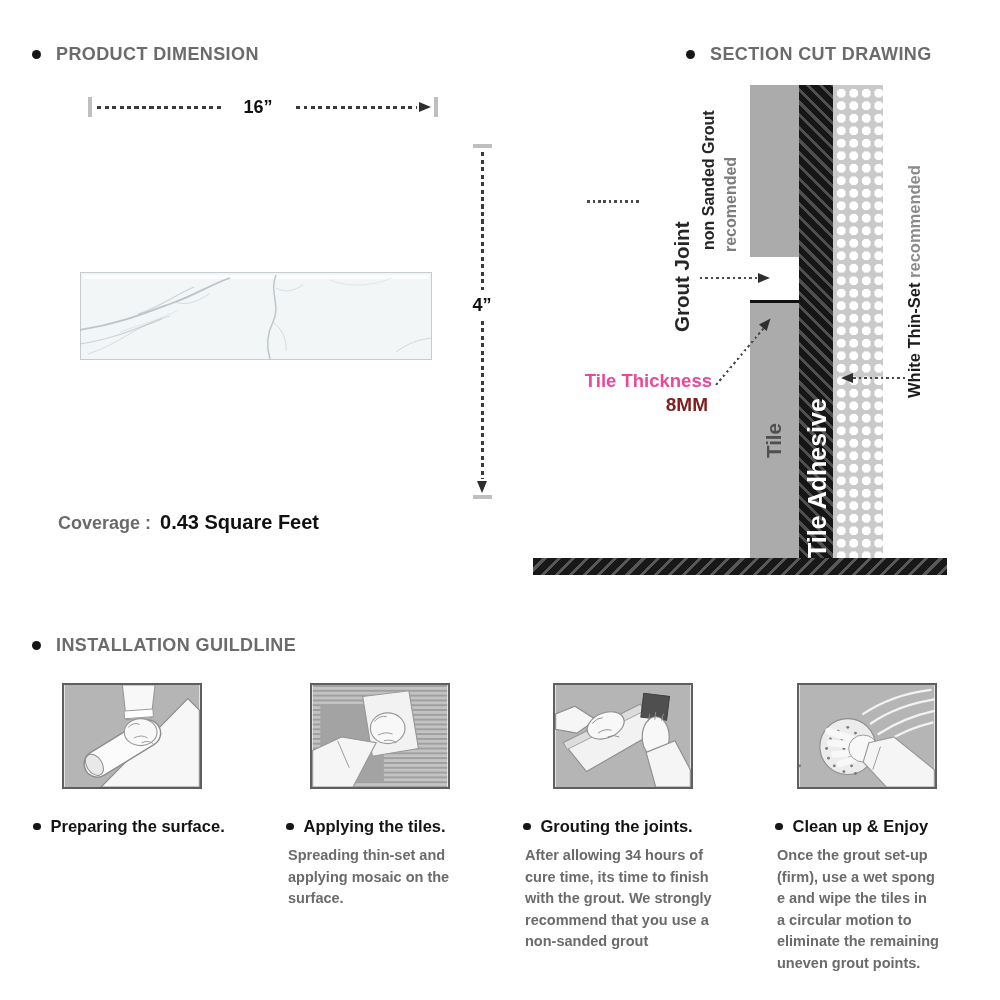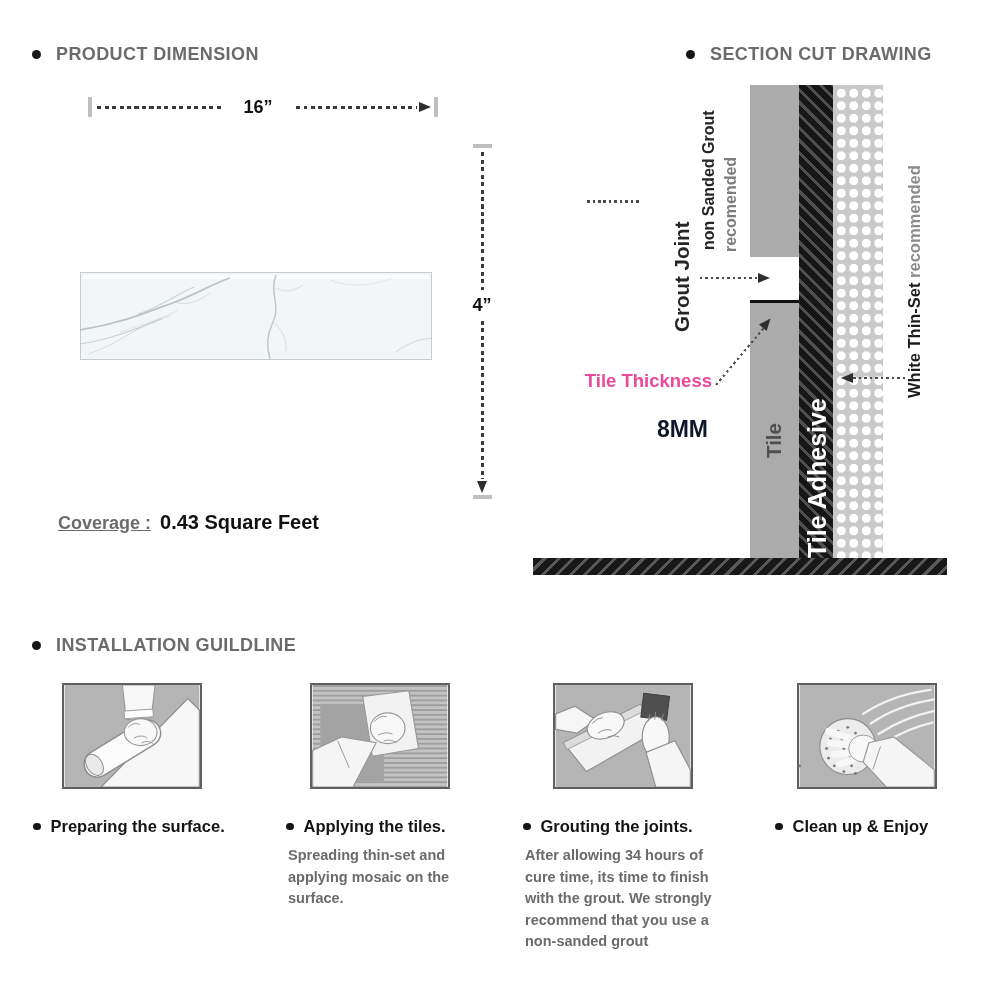--- a/index.html
+++ b/index.html
@@ -21,21 +21,21 @@
     background:repeating-linear-gradient(90deg,#4a4a4a 0 2.5px, transparent 2.5px 5.5px); }
   .cap { position:absolute; background:#bfbfbf; }
   .arr { position:absolute; width:0; height:0; }
   .arr.right { border-left:12px solid #2e2e2e; border-top:5.5px solid transparent; border-bottom:5.5px solid transparent; }
   .arr.left  { border-right:12px solid #2e2e2e; border-top:5.5px solid transparent; border-bottom:5.5px solid transparent; }
   .arr.down  { border-top:12px solid #2e2e2e; border-left:5.5px solid transparent; border-right:5.5px solid transparent; }
   .dim-label { position:absolute; color:#111; font-size:18px; text-align:center; }
 
   
   .coverage { position:absolute; left:58px; top:511px; display:flex; align-items:baseline; gap:9px; }
-  .coverage .lbl { color:#6b6b6b; font-size:18px;text-decoration:underline; }
+  .coverage .lbl { color:#6b6b6b; font-size:18px; }
   .coverage .val { color:#111; font-size:20px; }
 
   
   .tile-photo { position:absolute; left:80px; top:272px; width:352px; height:88px; }
 
   
   .layer-tile-upper { position:absolute; left:750px; top:85px;  width:49px; height:172px; background:#ababab; }
   .layer-tile-lower { position:absolute; left:750px; top:300px; width:49px; height:258px; background:#ababab; border-top:3px solid #111; }
   .layer-adhesive   { position:absolute; left:799px; top:85px;  width:34px; height:473px;
     background:repeating-linear-gradient(45deg,#161616 0 6px,#4f4f4f 6px 9px); }
@@ -52,21 +52,21 @@
   .vt-note1 { left:700px; top:118px; height:132px; font-size:16px; color:#262626; }
   .vt-note2 { left:722px; top:162px; height:90px;  font-size:16px; color:#7d7d7d; }
   .vt-tile  { left:762px; top:402px; height:56px;  font-size:20.5px; color:#4f4f4f; }
   .vt-adhesive { left:803px; top:366px; height:192px; font-size:25px; color:#ffffff; }
   .vt-thinset  { left:905px; top:158px; height:240px; font-size:16.5px; }
   .vt-thinset .main { color:#1c1c1c; }
   .vt-thinset .note { color:#8a8a8a; }
 
   .tile-thickness { position:absolute; left:560px; top:369px; width:152px; text-align:right; line-height:24px; }
   .tile-thickness .lbl { color:#ec4899; font-size:18.5px; }
-  .tile-thickness .val { color:#0f172a; font-size:23px; padding-right:4px;margin-top:24px; }
+  .tile-thickness .val { color:#7f1d1d; font-size:19px; padding-right:4px; }
 
   .leader-diag { position:absolute; left:716px; top:384px; width:74px; height:2px;
     background:repeating-linear-gradient(90deg,#4a4a4a 0 2.5px, transparent 2.5px 5.5px);
     transform-origin:0 50%; transform:rotate(-50deg); }
   .leader-diag .arr { left:74px; top:-4.7px; }
 
   
   .step { position:absolute; top:683px; }
   .step-img { border:2px solid #5f5f5f; width:140px; height:106px; display:block; }
   .step-title { display:flex; align-items:center; gap:10px; margin-top:28px; padding-left:3px;
@@ -279,16 +279,22 @@
           <line x1="60" y1="76" x2="42" y2="82"></line>
         </g>
         <ellipse cx="66" cy="66" rx="15" ry="14" fill="#f8f8f8" stroke="#9a9a9a" stroke-width="1"></ellipse>
         <polygon points="72,60 98,54 140,88 140,106 90,106 66,80" fill="#f5f5f5" stroke="#9a9a9a" stroke-width="1.2"></polygon>
         <line x1="84" y1="64" x2="76" y2="88" stroke="#9a9a9a" stroke-width="1"></line>
       </svg>
       <div class="step-title">
         <span class="bullet"></span>
         <span>Clean up &amp; Enjoy</span>
       </div>
+      <div class="step-desc">Once the grout set-up
+(firm), use a wet spong
+e and wipe the tiles in
+a circular motion to
+eliminate the remaining
+uneven grout points.</div>
     </div>
   </section>
 
 </div>
 
 </body></html>

